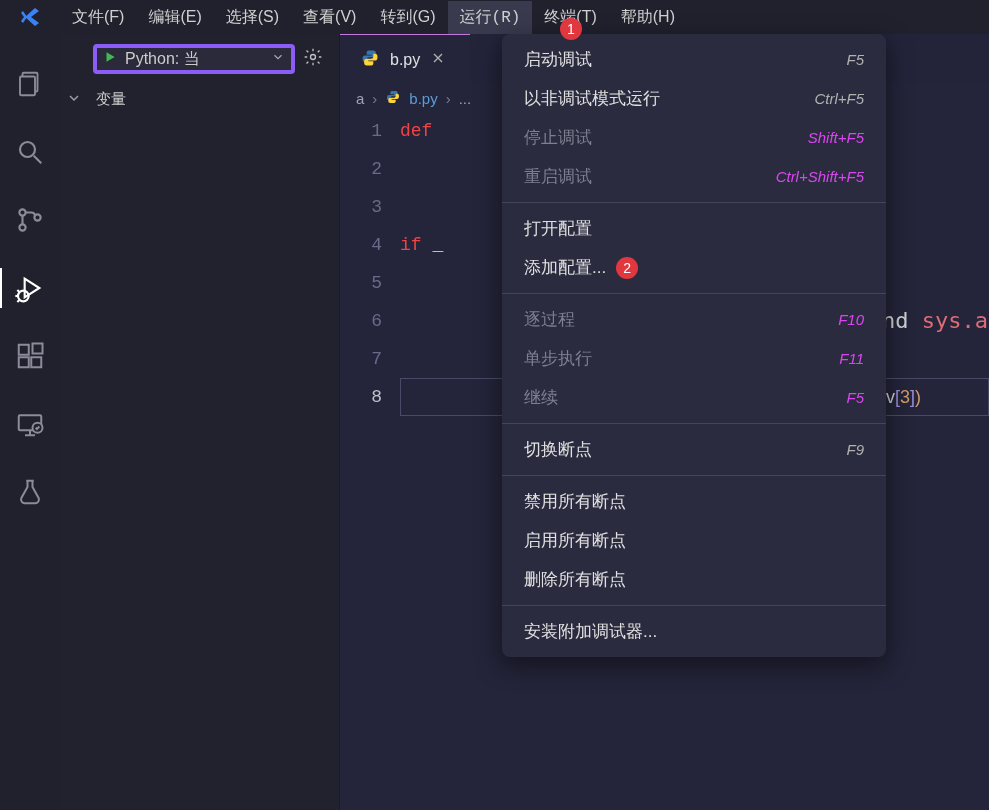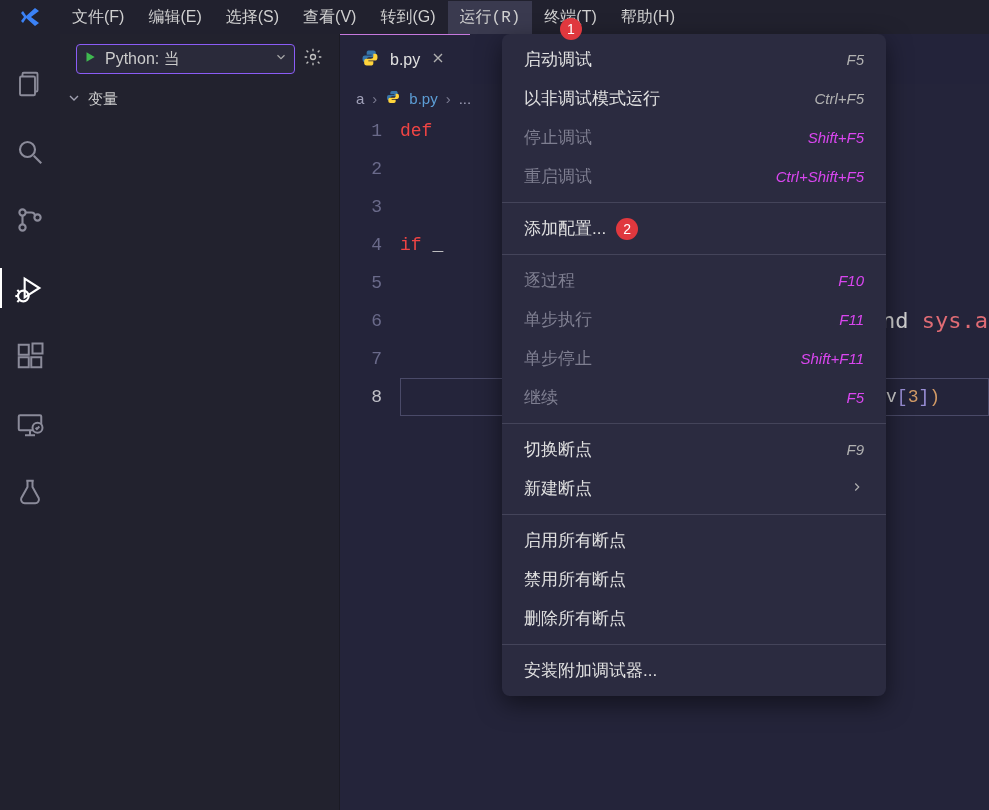--- a/index.html
+++ b/index.html
@@ -83,35 +83,36 @@
     height: 50px;
     display: flex;
     align-items: center;
     padding: 0 16px;
     gap: 8px;
   }
   .run-config {
     display: flex;
     align-items: center;
     background: #2a2a3a;
-    border: 1px solid #8b5cf6;
+    border: 4px solid #8b5cf6;
     border-radius: 4px;
     height: 30px;
     padding: 0 6px;
     color: #cccccc;
     gap: 8px;
     flex: 1;
+    margin-left: 17px;
   }
   .run-config .play { color: #3fb950; }
   .run-config .chev { color: #aaaaaa; margin-left: auto; }
   .gear { color: #c0c0c0; }
 
   .section-header {
     display: flex;
-    gap: 6px;
+    gap: 14px;
     padding: 6px 6px;
     color: #d0d0d0;
     cursor: pointer;
     font-size: 15px;
     font-weight: 500;
   }
   .section-header .chev2 { color: #a0a0b0; }
   .sidebar-spacer { height: 592px; }
 
   
@@ -412,21 +413,21 @@
       </div>
     <div class="code-row">
         <div class="gutter current">8</div>
         <div class="code-content"></div>
       </div>
     <div class="highlight-line" style="top:266px;"></div>
 
     <div style="position:absolute; top:190px; left:542px; font-family:Consolas,monospace; font-size:22px;">
       <span class="txt">nd </span><span class="var">sys.a</span>
     </div>
-    <div style="position:absolute; top:266px; left:546px; font-family:Liberation Mono, monospace; font-size:18px;">
+    <div style="position:absolute; top:266px; left:546px; font-family:Liberation Sans, sans-serif; font-size:18px;">
       <span class="txt">v</span><span class="paren">[</span><span class="num">3</span><span class="paren">]</span><span class="paren" style="color:#d19a66;">)</span>
     </div>
   </div>
 </div>
 
 <div class="dropdown" id="dropdown">
     <div class="menu-item">
       <span class="left">
         <span>启动调试</span>
       </span>
@@ -444,20 +445,26 @@
       </span>
       <span class="shortcut">Shift+F5</span>
     </div>
     <div class="menu-item disabled">
       <span class="left">
         <span>重启调试</span>
       </span>
       <span class="shortcut">Ctrl+Shift+F5</span>
     </div>
     <div class="menu-separator"></div>
+    <div class="menu-item">
+      <span class="left">
+        <span>打开配置</span>
+      </span>
+      <span class="shortcut"></span>
+    </div>
     <div class="menu-item">
       <span class="left">
         <span>添加配置...</span>
         <span class="badge-inline">2</span>
       </span>
       <span class="shortcut"></span>
     </div>
     <div class="menu-separator"></div>
     <div class="menu-item disabled">
       <span class="left">
@@ -466,66 +473,52 @@
       <span class="shortcut">F10</span>
     </div>
     <div class="menu-item disabled">
       <span class="left">
         <span>单步执行</span>
       </span>
       <span class="shortcut">F11</span>
     </div>
     <div class="menu-item disabled">
       <span class="left">
-        <span>单步停止</span>
-      </span>
-      <span class="shortcut">Shift+F11</span>
-    </div>
-    <div class="menu-item disabled">
-      <span class="left">
         <span>继续</span>
       </span>
       <span class="shortcut">F5</span>
     </div>
     <div class="menu-separator"></div>
     <div class="menu-item">
       <span class="left">
         <span>切换断点</span>
       </span>
       <span class="shortcut">F9</span>
     </div>
-    <div class="menu-item">
-      <span class="left">
-        <span>新建断点</span>
-      </span>
-      <span class="sub"><svg width="14" height="14" viewBox="0 0 24 24" fill="none" stroke="currentColor" stroke-width="2">
-          <path d="M9 6l6 6-6 6"></path>
-        </svg></span>
-    </div>
     <div class="menu-separator"></div>
     <div class="menu-item">
       <span class="left">
+        <span>禁用所有断点</span>
+      </span>
+      <span class="shortcut"></span>
+    </div>
+    <div class="menu-item">
+      <span class="left">
         <span>启用所有断点</span>
       </span>
       <span class="shortcut"></span>
     </div>
     <div class="menu-item">
       <span class="left">
-        <span>禁用所有断点</span>
+        <span>删除所有断点</span>
       </span>
       <span class="shortcut"></span>
     </div>
-    <div class="menu-item">
-      <span class="left">
-        <span>删除所有断点</span>
+    <div class="menu-separator"></div>
+    <div class="menu-item">
+      <span class="left">
+        <span>安装附加调试器...</span>
       </span>
       <span class="shortcut"></span>
     </div>
-    <div class="menu-separator"></div>
-    <div class="menu-item">
-      <span class="left">
-        <span>安装附加调试器...</span>
-      </span>
-      <span class="shortcut"></span>
-    </div>
   </div>
 
 <div class="badge" style="top:18px; left:560px;">1</div>
 
 </body></html>

